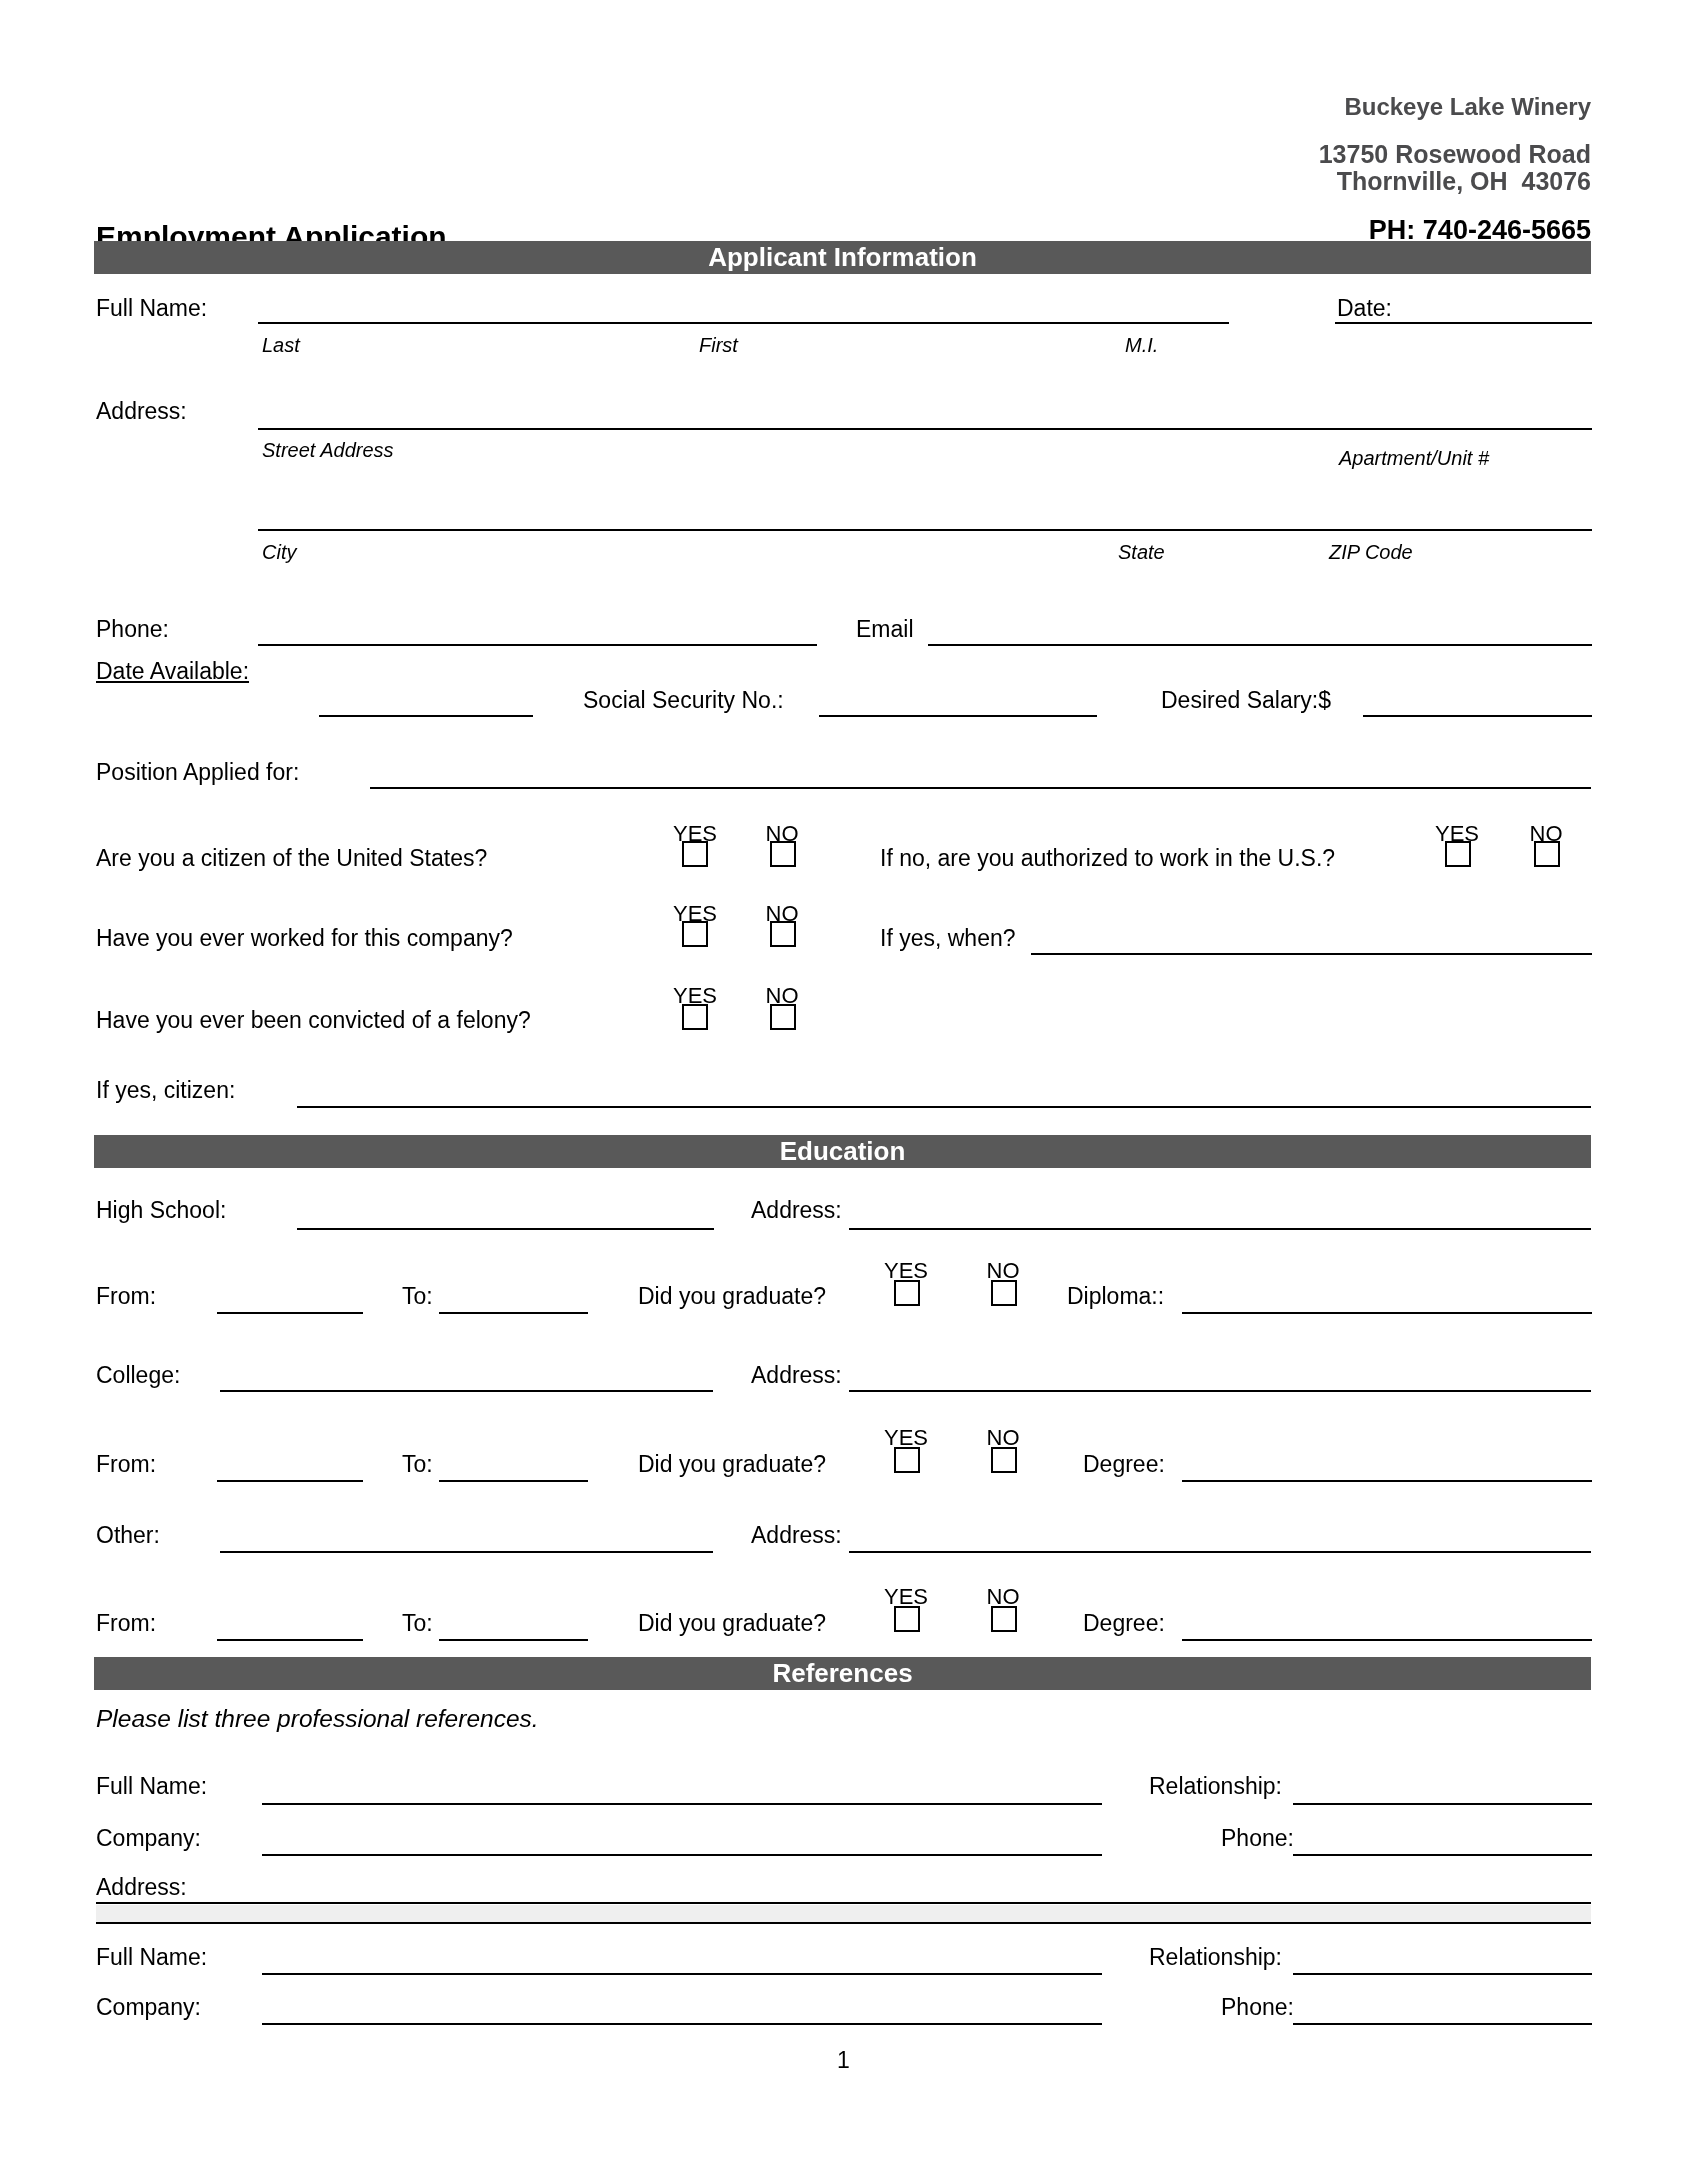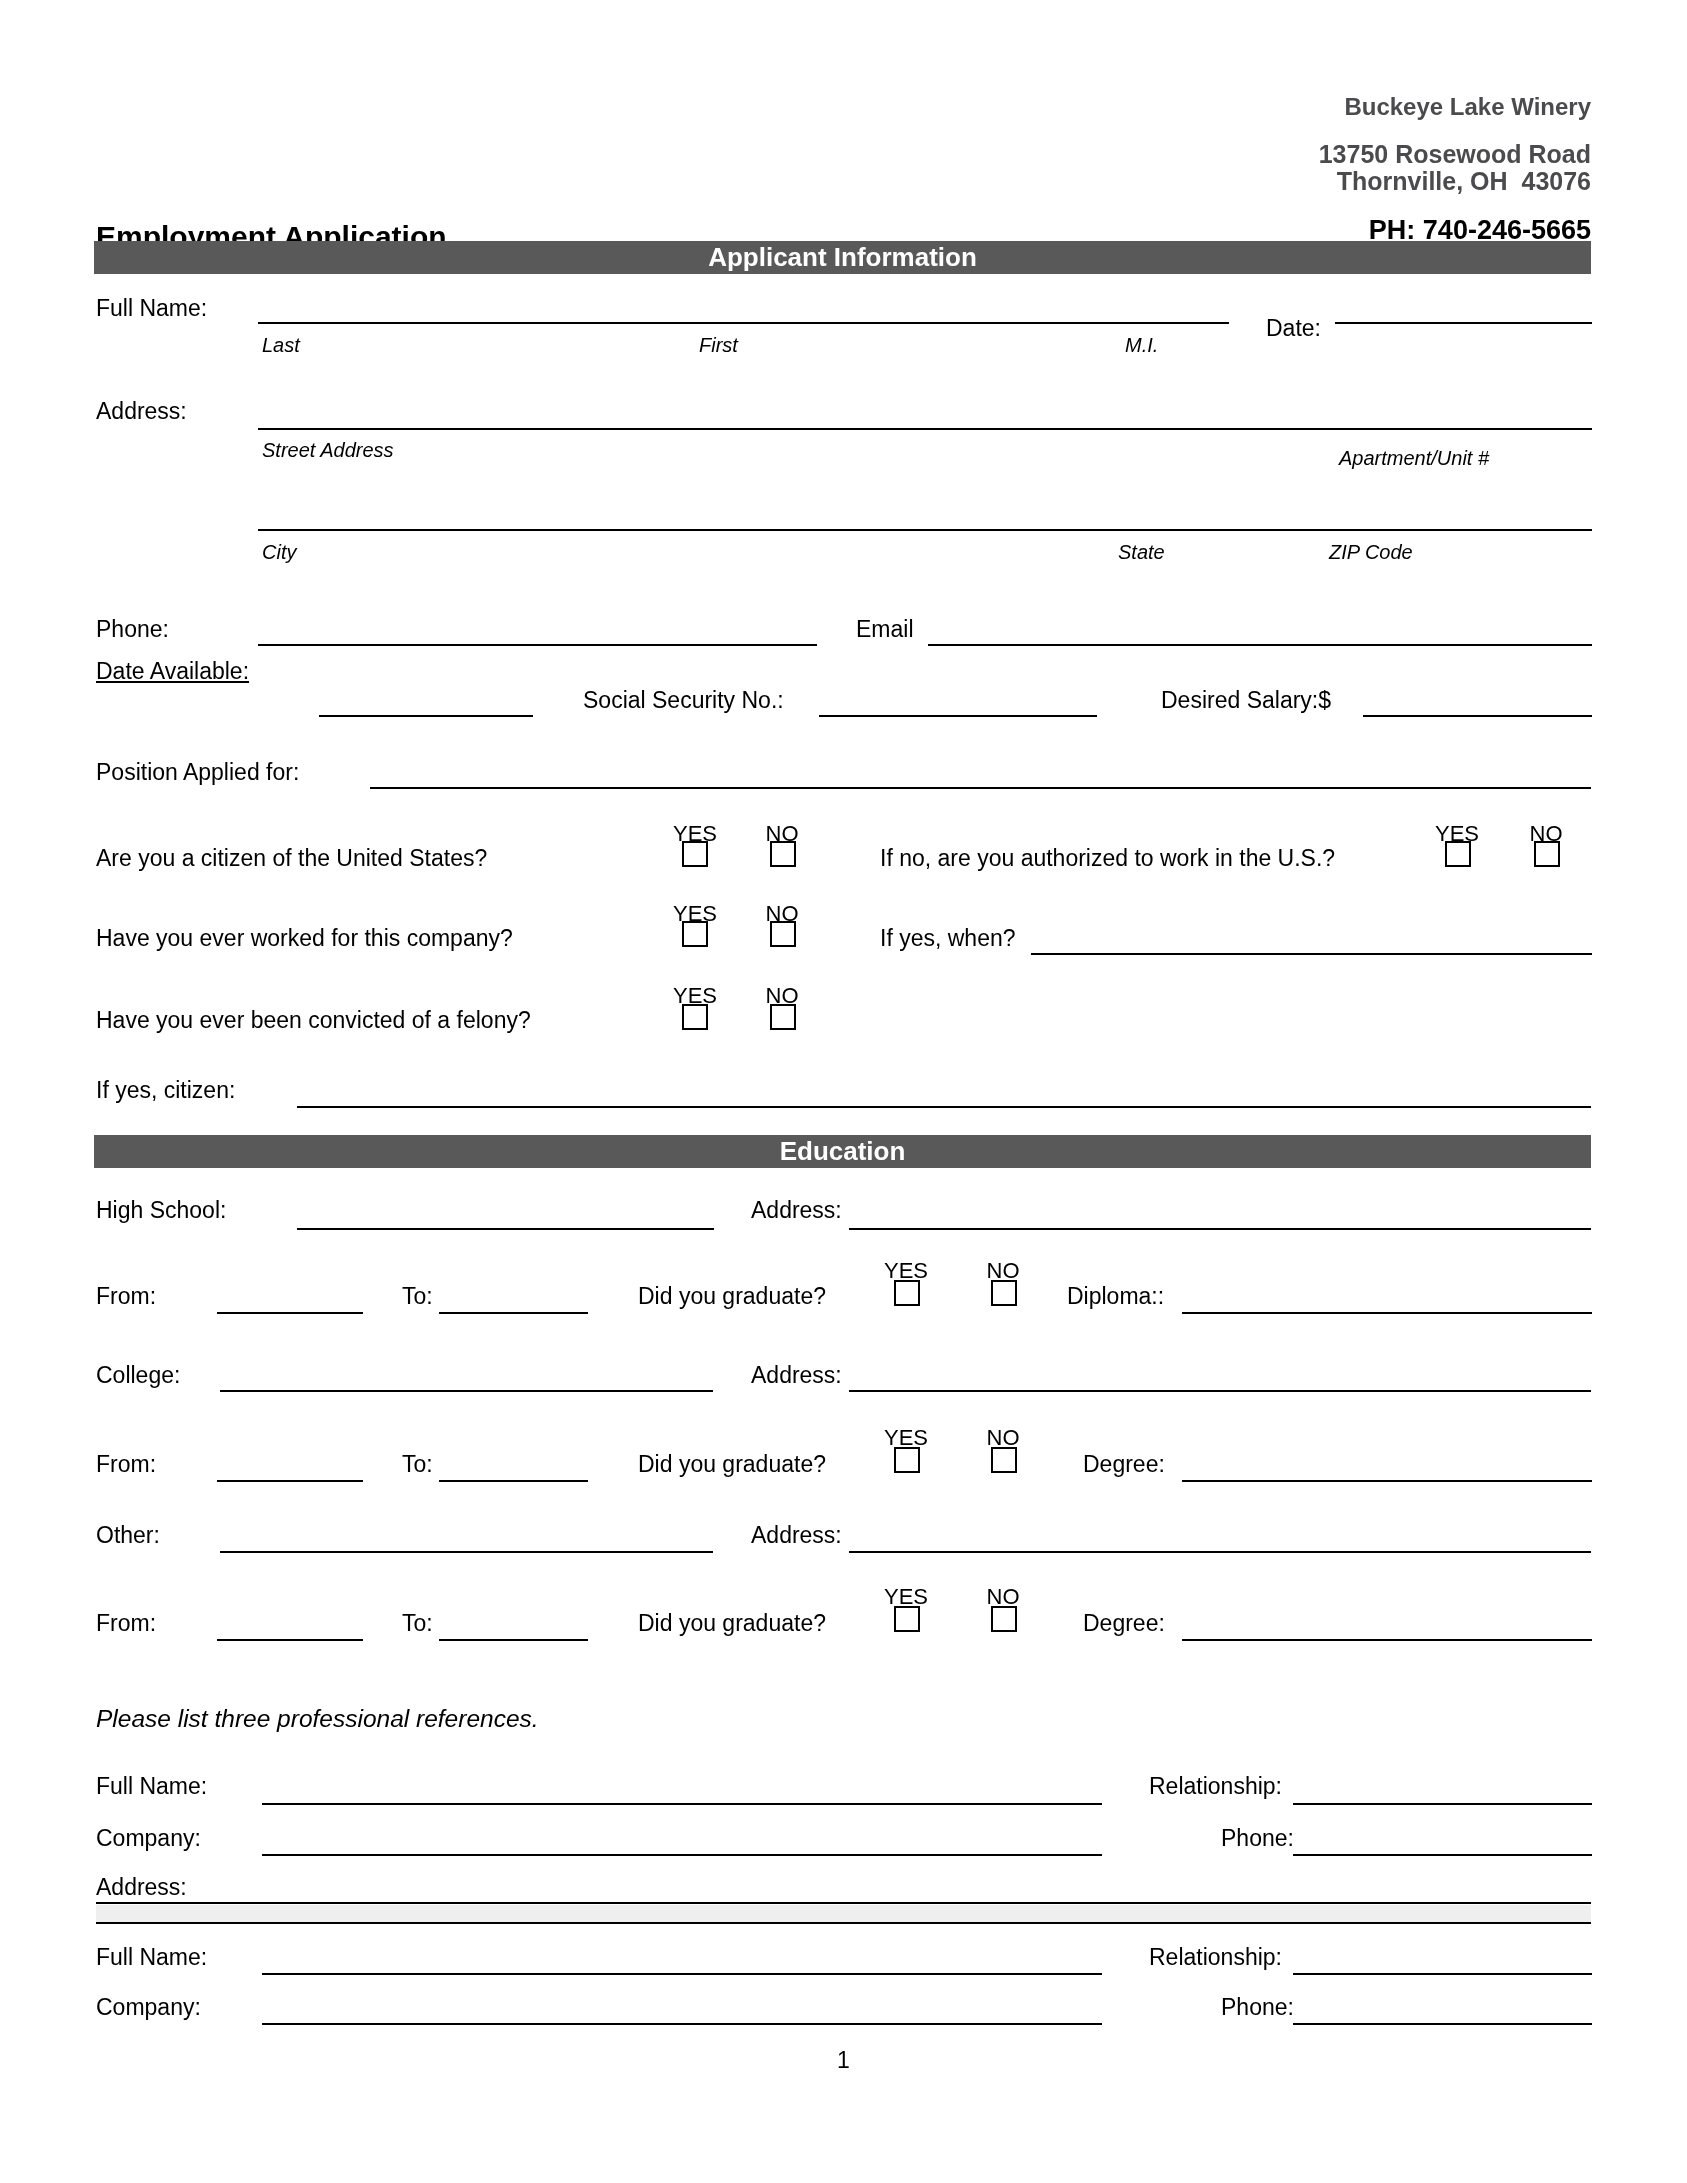--- a/index.html
+++ b/index.html
@@ -27,21 +27,21 @@
   <div class="abs hdr-gray" style="right:96px;top:93px;font-size:24px;">Buckeye Lake Winery</div>
   <div class="abs hdr-gray" style="right:96px;top:140px;font-size:25px;">13750 Rosewood Road</div>
   <div class="abs hdr-gray pre" style="right:96px;top:167px;font-size:25px;">Thornville, OH  43076</div>
   <div class="abs b" style="left:96px;top:204px;font-size:30px;">Employment Application</div>
   <div class="abs b" style="right:96px;top:199px;font-size:27px;">PH: 740-246-5665</div>
 
   <div class="bar" style="top: 241px; background-color: rgb(89, 89, 89);">Applicant Information</div>
 
   <div class="lbl" style="left:96px;top:295px;">Full Name:</div>
   <div class="rule" style="left:258px;top:322px;width:971px;"></div>
-  <div class="lbl" style="left:1266px;top:295px;margin-top:20px;">Date:</div>
+  <div class="lbl" style="left:1337px;top:295px;">Date:</div>
   <div class="rule" style="left:1335px;top:322px;width:257px;"></div>
   <div class="hint" style="left:262px;top:334px;">Last</div>
   <div class="hint" style="left:699px;top:334px;">First</div>
   <div class="hint" style="left:1125px;top:334px;">M.I.</div>
 
   <div class="lbl" style="left:96px;top:398px;">Address:</div>
   <div class="rule" style="left:258px;top:428px;width:1334px;"></div>
   <div class="hint" style="left:262px;top:439px;">Street Address</div>
   <div class="hint" style="left:1339px;top:439px;margin-top:8px;">Apartment/Unit #</div>
 
@@ -139,20 +139,21 @@
   <div class="lbl" style="left:96px;top:1610px;">From:</div>
   <div class="rule" style="left:217px;top:1639px;width:146px;"></div>
   <div class="lbl" style="left:402px;top:1610px;">To:</div>
   <div class="rule" style="left:439px;top:1639px;width:149px;"></div>
   <div class="lbl" style="left:638px;top:1610px;">Did you graduate?</div>
   <div class="cb" style="left:894px;top:1606px;"></div>
   <div class="cb" style="left:991px;top:1606px;"></div>
   <div class="lbl" style="left:1083px;top:1610px;">Degree:</div>
   <div class="rule" style="left:1182px;top:1639px;width:410px;"></div>
 
+  <div class="bar" style="top: 1657px; background-color: rgb(89, 89, 89);">References</div>
   <div class="abs" style="left:96px;top:1705px;font-size:24.5px;font-style:italic;">Please list three professional references.</div>
 
   <div class="lbl" style="left:96px;top:1773px;">Full Name:</div>
   <div class="rule" style="left:262px;top:1803px;width:840px;"></div>
   <div class="lbl" style="left:1149px;top:1773px;">Relationship:</div>
   <div class="rule" style="left:1293px;top:1803px;width:299px;"></div>
 
   <div class="lbl" style="left:96px;top:1825px;">Company:</div>
   <div class="rule" style="left:262px;top:1854px;width:840px;"></div>
   <div class="lbl" style="left:1221px;top:1825px;">Phone:</div>

